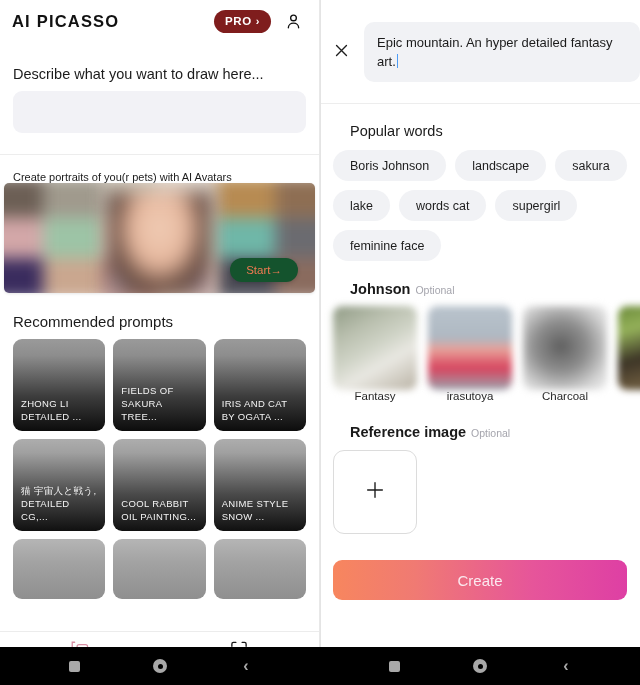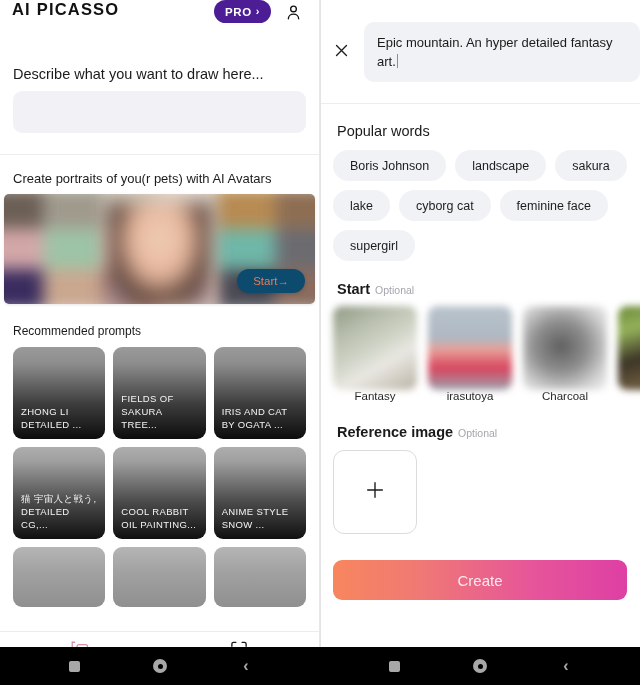--- a/index.html
+++ b/index.html
@@ -16,34 +16,34 @@
     width: 320px; height: 685px;
     background: #ffffff;
     position: relative;
     overflow: hidden;
     border-right: 1px solid #e8e8e8;
   }
   .left-scroll { position: absolute; inset: 0 0 54px 0; overflow: hidden; }
 
   .app-header {
     height: 42px;
-    display: flex; align-items: flex-start;
+    display: flex; align-items: center;
     padding: 0 12px;
     gap: 10px;
   }
   .brand {
     font-size: 16.5px;
     font-weight: 700;
     letter-spacing: 1.2px;
     color: #111111;
     font-family: "Liberation Sans", sans-serif;
   }
   .header-spacer { flex: 1; }
   .pro-badge {
-    background: #4c1d95;
+    background: #7f1d1d;
     color: #ffffff;
     border-radius: 14px;
     height: 23px;
     padding: 0 11px;
     display: inline-flex; align-items: center; gap: 4px;
     font-size: 11.5px; font-weight: 700; letter-spacing: .6px;
   }
   .pro-chev { font-size: 11px; font-weight: 700; line-height: 1; }
   .account-icon { width: 24px; height: 24px; display: flex; align-items: center; justify-content: center; margin-right: 2px;}
 
@@ -64,21 +64,21 @@
     width: calc(100% - 26px);
     font-size: 13px;
     padding: 0 12px;
     color: #222;
     font-family: "Liberation Sans", sans-serif;
   }
   .prompt-input::placeholder { color: #b4b4bd; }
 
   .divider { height: 1px; background: #ededed; margin: 21px 0 0 0; }
 
-  .avatar-title { margin-top: 16px; margin-bottom: 8px; font-size: 13px; }
+  .avatar-title { margin-top: 16px; font-size: 11px; }
 
   .banner {
     margin: 0 4px;
     height: 110px;
     border-radius: 5px;
     position: relative;
     overflow: hidden;
     box-shadow: 0 1px 3px rgba(0,0,0,.10);
   }
   .banner-grid {
@@ -92,32 +92,32 @@
   .banner-grid i { display: block; }
   .banner-face {
     position: absolute;
     left: 33%; top: 8%;
     width: 34%; height: 95%;
     background: radial-gradient(ellipse at 50% 35%, #f0cdb6 0%, #e7b89e 38%, #5a4036 66%, #cbb7c9 100%);
     filter: blur(9px);
   }
   .banner-start {
     position: absolute;
-    right: 10px; bottom: 11px;
-    background: #0c4a6e;
+    right: 17px; bottom: 11px;
+    background: #14532d;
     color: #f07a52;
     font-size: 11.5px;
     border-radius: 16px;
     padding: 6px 16px;
     display: inline-flex; align-items: center; gap: 2px;
     box-shadow: 0 1px 4px rgba(0,0,0,.18);
     white-space: nowrap;
   }
 
-  .rec-title { margin-top: 20px; margin-bottom: 9px; font-size: 12px; }
+  .rec-title { margin-top: 20px; margin-bottom: 9px; font-size: 15px; }
 
   .prompt-grid {
     display: grid;
     grid-template-columns: repeat(3, 1fr);
     gap: 8px;
     padding: 0 13px;
   }
   .prompt-card {
     height: 92px;
     border-radius: 9px;
@@ -198,21 +198,21 @@
     display: inline-block;
     width: 1.5px; height: 14px;
     background: #4d9cf5;
     vertical-align: -2px;
     margin-left: 1px;
   }
 
   .right-divider { height: 1px; background: #ededed; margin-top: 21px; }
 
   .rtitle {
-    padding: 0 17px;
+    padding: 0 30px;
     font-size: 14.5px;
     color: #1a1a1a;
   }
   .rtitle-strong { font-weight: 700; font-size: 14.5px; }
   .optional { font-size: 10.5px; color: #a5a5ad; font-weight: 400; margin-left: 5px; }
 
   .popular-title { margin-top: 19px; margin-bottom: 11px; }
 
   .chips {
     padding: 0 0 0 13px;
@@ -441,27 +441,27 @@
       </div>
 
       <div class="right-divider"></div>
 
       <div class="rtitle popular-title">Popular words</div>
       <div class="chips">
         <div class="chip">Boris Johnson</div>
         <div class="chip">landscape</div>
         <div class="chip">sakura</div>
         <div class="chip">lake</div>
-        <div class="chip">cyborg cat</div>
+        <div class="chip">words cat</div>
+        <div class="chip">supergirl</div>
         <div class="chip">feminine face</div>
-        <div class="chip">supergirl</div>
       </div>
 
       <div class="rtitle styles-title">
-        <span class="rtitle-strong">Start</span><span class="optional">Optional</span>
+        <span class="rtitle-strong">Johnson</span><span class="optional">Optional</span>
       </div>
       <div class="styles-row">
         <div class="style-item">
           <div class="style-thumb th-fantasy"></div>
           <div class="style-label">Fantasy</div>
         </div>
         <div class="style-item">
           <div class="style-thumb th-irasutoya"></div>
           <div class="style-label">irasutoya</div>
         </div>

